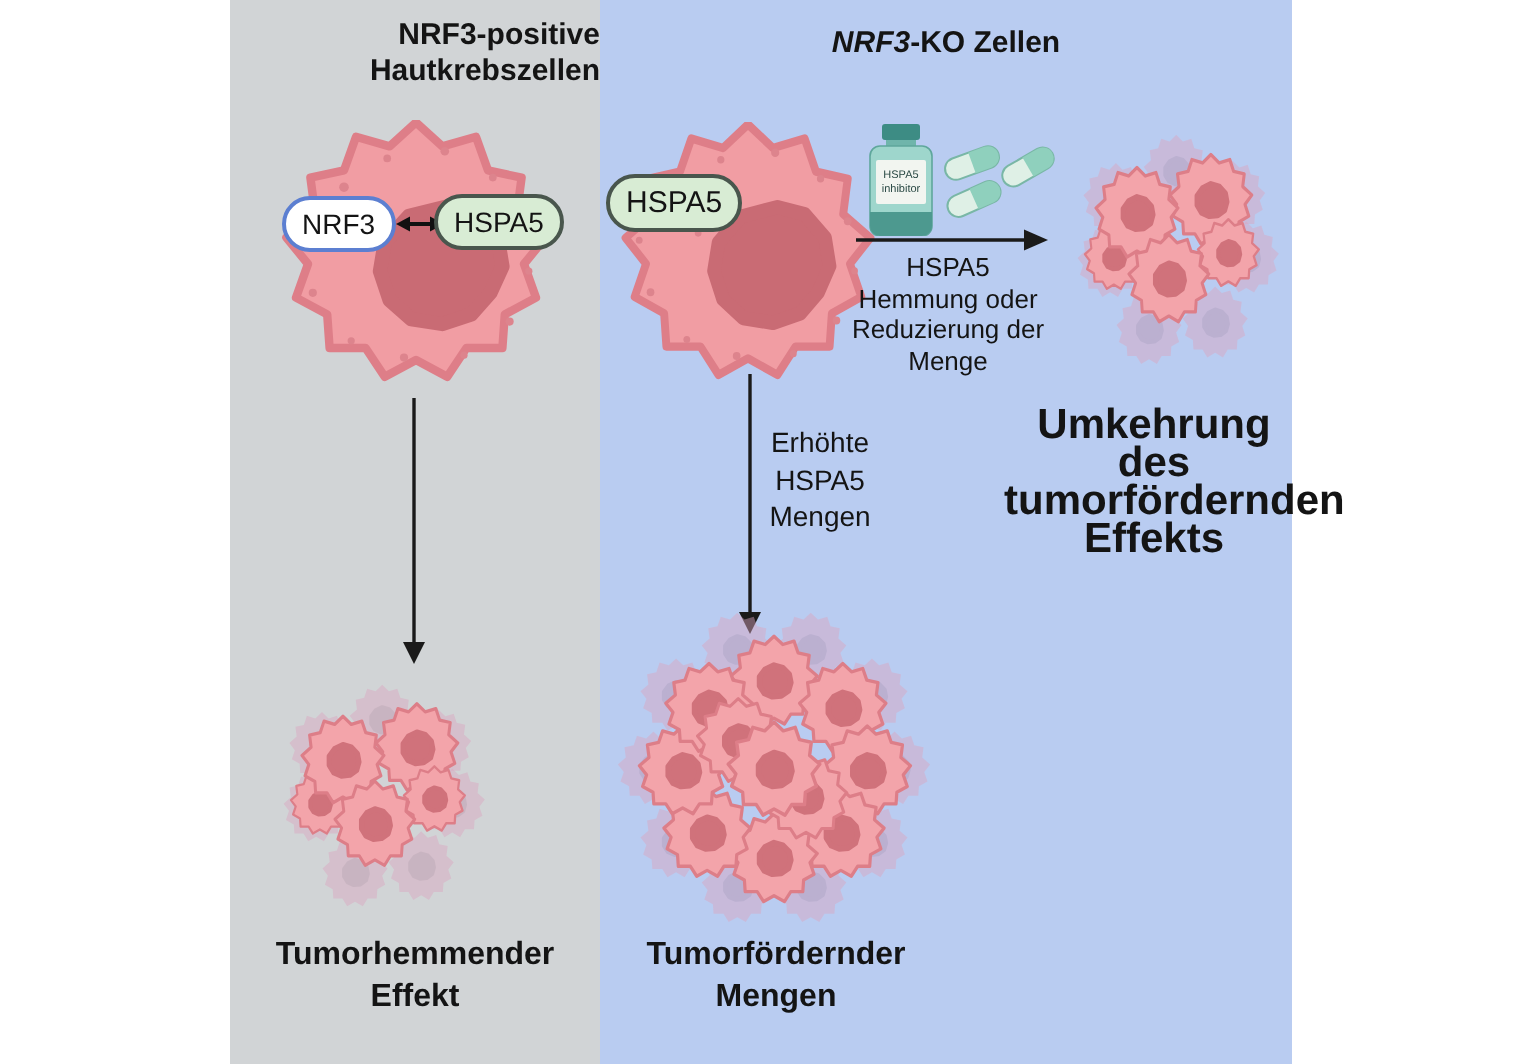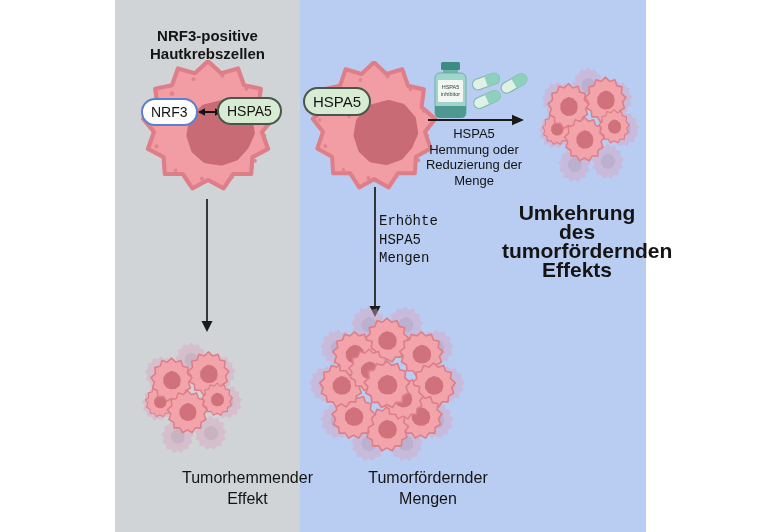--- a/index.html
+++ b/index.html
@@ -4,23 +4,23 @@
 <style>
   html,body{margin:0;padding:0;background:#fff;}
   .stage{position:relative;width:760px;height:532px;background:#fff;overflow:hidden;
          font-family:"Liberation Sans",sans-serif;color:#141414;}
   .panel{position:absolute;top:0;height:532px;}
   .panel-gray{left:115px;width:185px;background:#d1d4d6;}
   .panel-blue{left:300px;width:346px;background:#b9ccf1;}
   .abs{position:absolute;}
   .ml{white-space:pre-line;}
   .title{font-weight:bold;font-size:15px;line-height:18px;text-align:center;}
-  .caption{font-size:14px;line-height:18.5px;text-align:left;font-family:Liberation Mono, monospace;}
+  .caption{font-size:14px;line-height:18.5px;text-align:center;}
   .caption-sm{font-size:13px;line-height:15.5px;text-align:center;}
-  .effect{font-weight:normal;font-size:16px;line-height:21px;text-align:center;padding-left:40px;}
+  .effect{font-weight:bold;font-size:16px;line-height:21px;text-align:center;}
   .reversal{font-weight:bold;font-size:21px;line-height:19px;text-align:center;}
   .pill{position:absolute;border-radius:15px;font-size:14px;line-height:14px;
         padding:5px 8px;background:#fff;text-align:center;}
   .pill-nrf3{border:2px solid #5c7fd1;background:#ffffff;}
   .pill-hspa5{border:2px solid #49564d;background:#d8ecd4;}
   .italic{font-style:italic;}
   svg{display:block;}
 </style>
 </head>
 <body>
@@ -99,21 +99,21 @@
       <g id="capsule">
         <rect x="0" y="0" width="28" height="11" rx="5.5" fill="#dff0e6" stroke="#79b7a6" stroke-width="1"></rect>
         <path d="M14,0 h8.5 a5.5,5.5 0 0 1 0,11 H14 z" fill="#8fd0bd"></path>
       </g>
     </defs>
   </svg>
 
   <div class="panel panel-gray"></div>
   <div class="panel panel-blue"></div>
 
-  <div class="abs title ml" style="left:115px;top:27px;width:185px;">NRF3-positive
+  <div class="abs title ml" style="left:115px;top:9px;width:185px;text-align:right;">NRF3-positive
 Hautkrebszellen</div>
 
   <svg class="abs" style="left:136px;top:60px;" width="144" height="132" viewBox="0 0 120 110" preserveAspectRatio="none">
     <use href="#bigCell"></use>
   </svg>
 
   <div class="pill pill-nrf3" style="left:141px;top:98px;">NRF3</div>
 
   <svg class="abs" style="left:198px;top:106px;" width="24" height="12" viewBox="0 0 24 12">
     <line x1="5" y1="6" x2="19" y2="6" stroke="#111" stroke-width="2"></line>
@@ -129,20 +129,23 @@
   </svg>
 
 
   <svg class="abs" style="left:139px;top:341px;" width="106" height="114" viewBox="-8 -6 218 218" preserveAspectRatio="none">
     <use href="#smallCluster"></use>
   </svg>
 
   <div class="abs effect ml" style="left:115px;top:467px;width:185px;">Tumorhemmender
 Effekt</div>
 
+  <div class="abs title" style="left:300px;top:13px;width:346px;">
+    <span class="italic">NRF3</span><span>-KO Zellen</span>
+  </div>
 
   <svg class="abs" style="left:306px;top:61px;" width="136" height="130" viewBox="0 0 120 110" preserveAspectRatio="none">
     <use href="#bigCell"></use>
   </svg>
 
   <div class="pill pill-hspa5" style="left:303px;top:87px;font-size:15px;line-height:15px;">HSPA5</div>
 
   <svg class="abs" style="left:369px;top:187px;" width="12" height="130" viewBox="0 0 12 130">
     <line x1="6" y1="0" x2="6" y2="120" stroke="#1a1a1a" stroke-width="1.7"></line>
     <path d="M6,130 L0.5,119 L11.5,119 Z" fill="#1a1a1a"></path>

